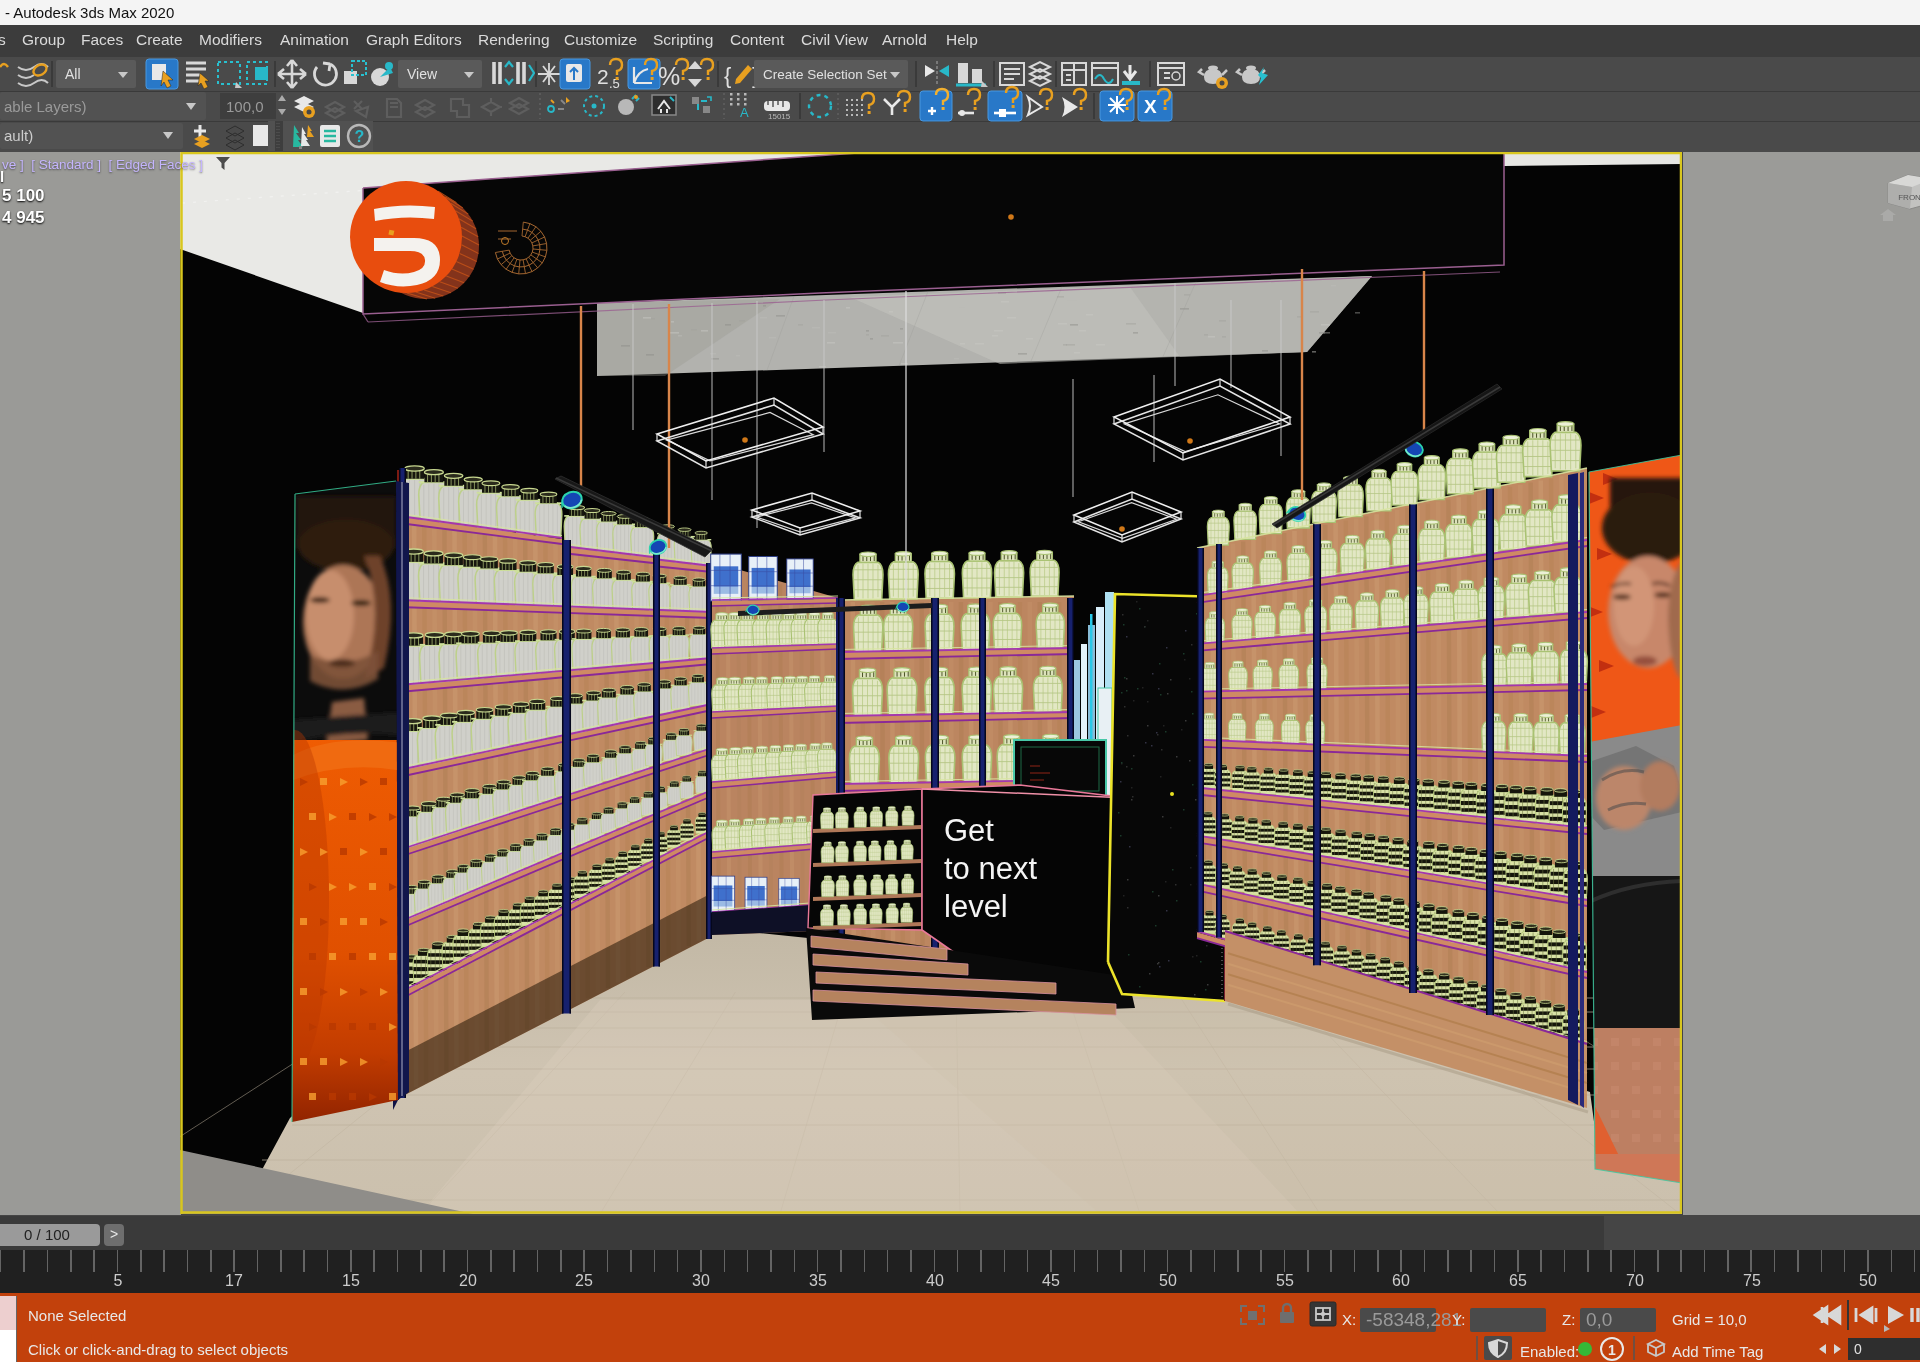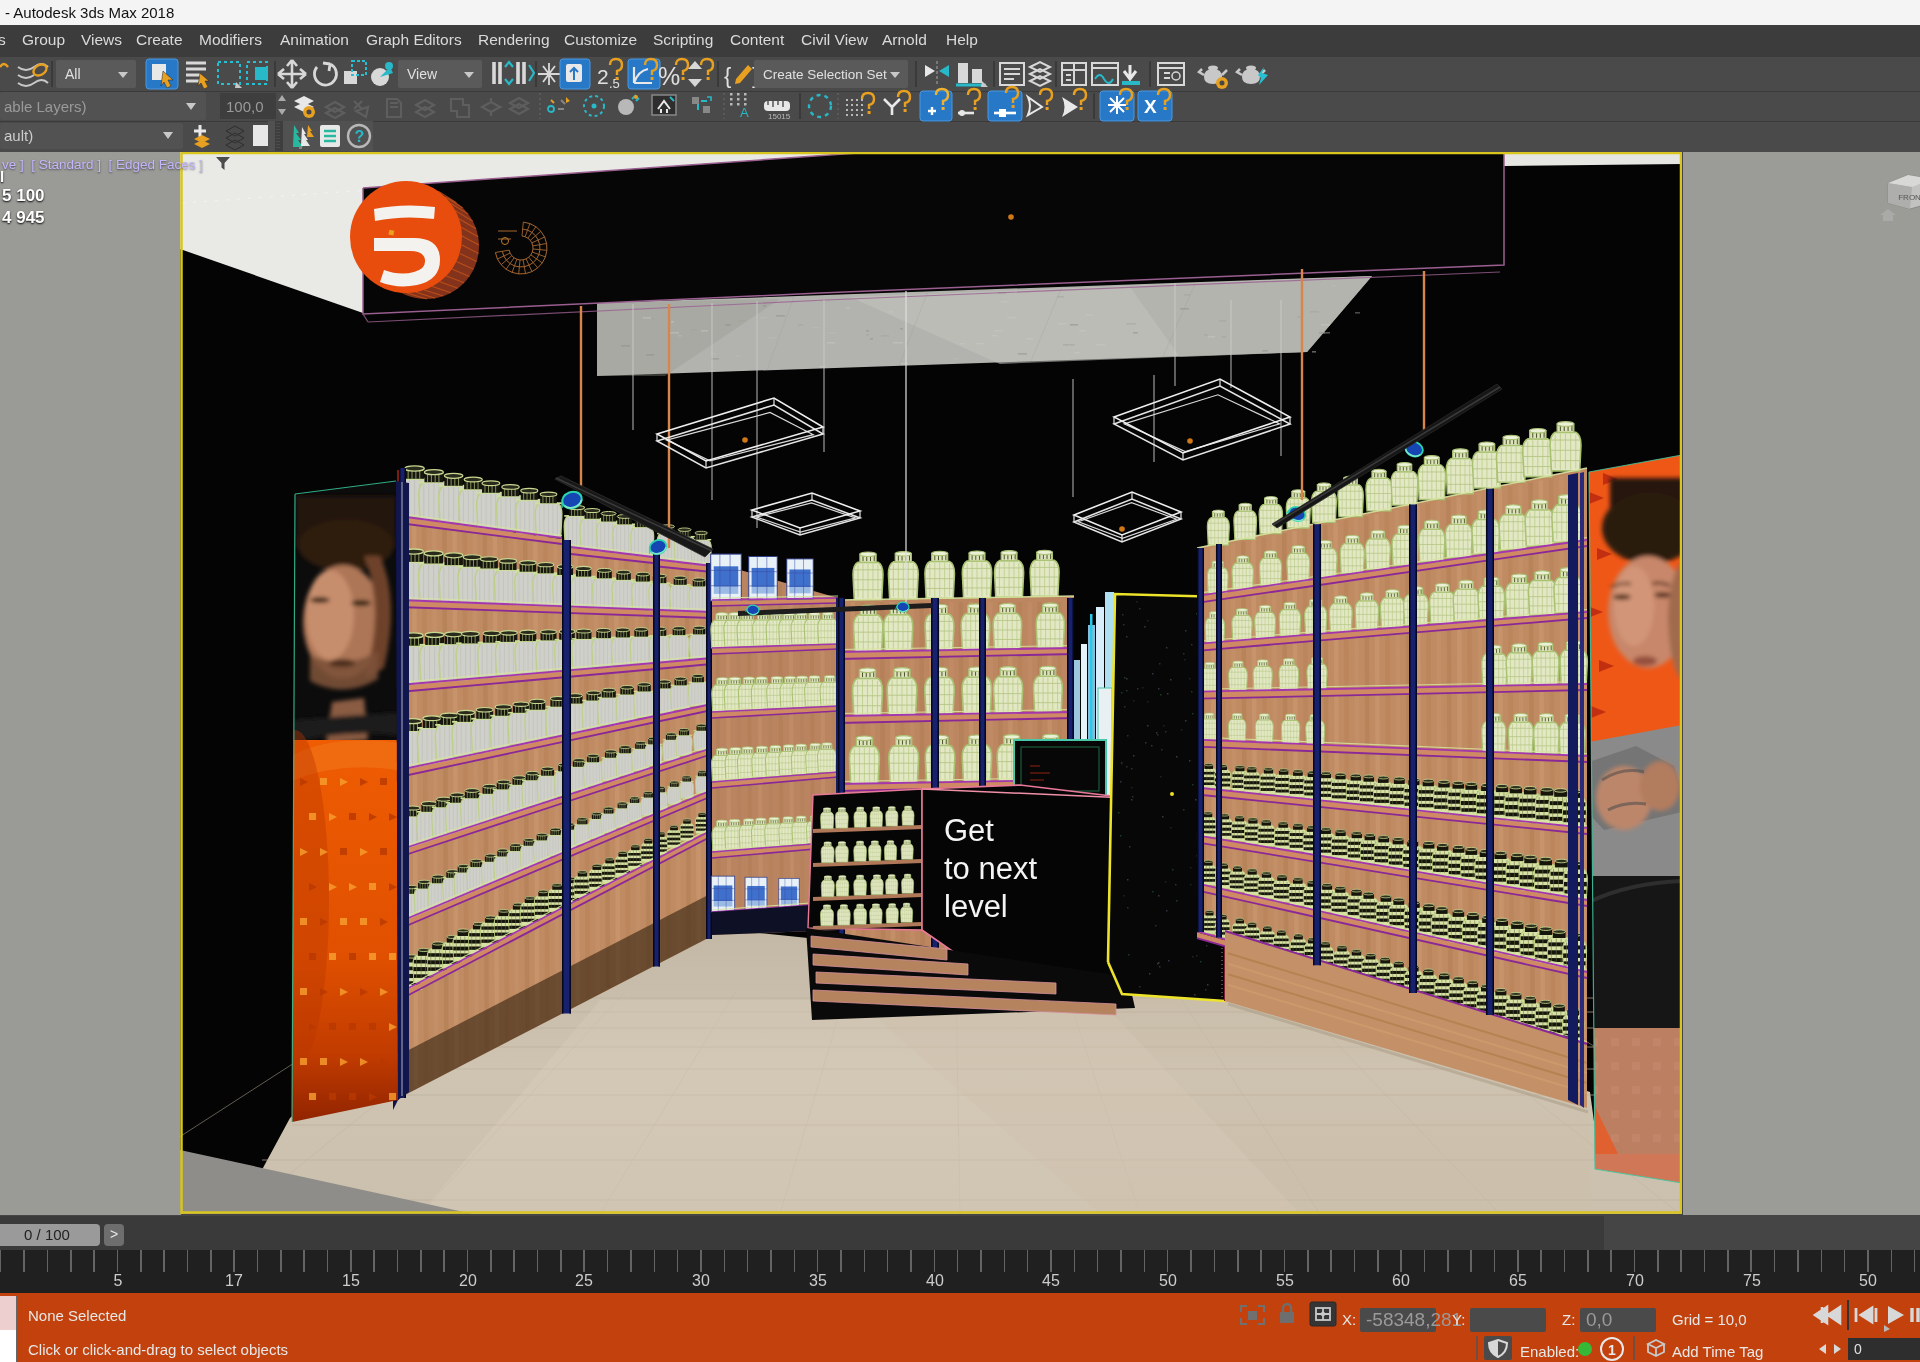--- a/index.html
+++ b/index.html
@@ -16,25 +16,25 @@
 #ruler{position:absolute;left:0;top:1250px;width:1920px;height:22px;background:#202020;
  background-image:repeating-linear-gradient(90deg,#646464 0px,#646464 1.5px,transparent 1.5px,transparent 23.34px)}
 #rnums{position:absolute;left:0;top:1272px;width:1920px;height:21px;background:#202020}
 .rnum{position:absolute;top:0px;width:52px;text-align:center;color:#cccccc;font-size:16px}
 #status{position:absolute;left:0;top:1293px;width:1920px;height:71px;background:#c2410c}
 #mxs{position:absolute;left:0;top:1296px;width:17px;height:66px;background:linear-gradient(#edcfcf 0 34px,#ffffff 34px);border-right:1px solid #666}
 .sbt{position:absolute;color:#e8e8e8;font-size:15px;white-space:nowrap}
 .fld{position:absolute;height:24px;background:#4a4a4a;border-radius:2px;color:#9a9a9a;font-size:19px;line-height:24px;padding-left:6px}
 </style></head>
 <body>
-<div id="title">- Autodesk 3ds Max 2018</div>
+<div id="title">- Autodesk 3ds Max 2020</div>
 <div id="menubar">
     <span style="position:absolute;left:-2px;top:6px">s</span>
     <span style="position:absolute;left:22px;top:6px">Group</span>
-    <span style="position:absolute;left:81px;top:6px">Views</span>
+    <span style="position:absolute;left:81px;top:6px">Faces</span>
     <span style="position:absolute;left:136px;top:6px">Create</span>
     <span style="position:absolute;left:199px;top:6px">Modifiers</span>
     <span style="position:absolute;left:280px;top:6px">Animation</span>
     <span style="position:absolute;left:366px;top:6px">Graph Editors</span>
     <span style="position:absolute;left:478px;top:6px">Rendering</span>
     <span style="position:absolute;left:564px;top:6px">Customize</span>
     <span style="position:absolute;left:653px;top:6px">Scripting</span>
     <span style="position:absolute;left:730px;top:6px">Content</span>
     <span style="position:absolute;left:801px;top:6px">Civil View</span>
     <span style="position:absolute;left:882px;top:6px">Arnold</span>

